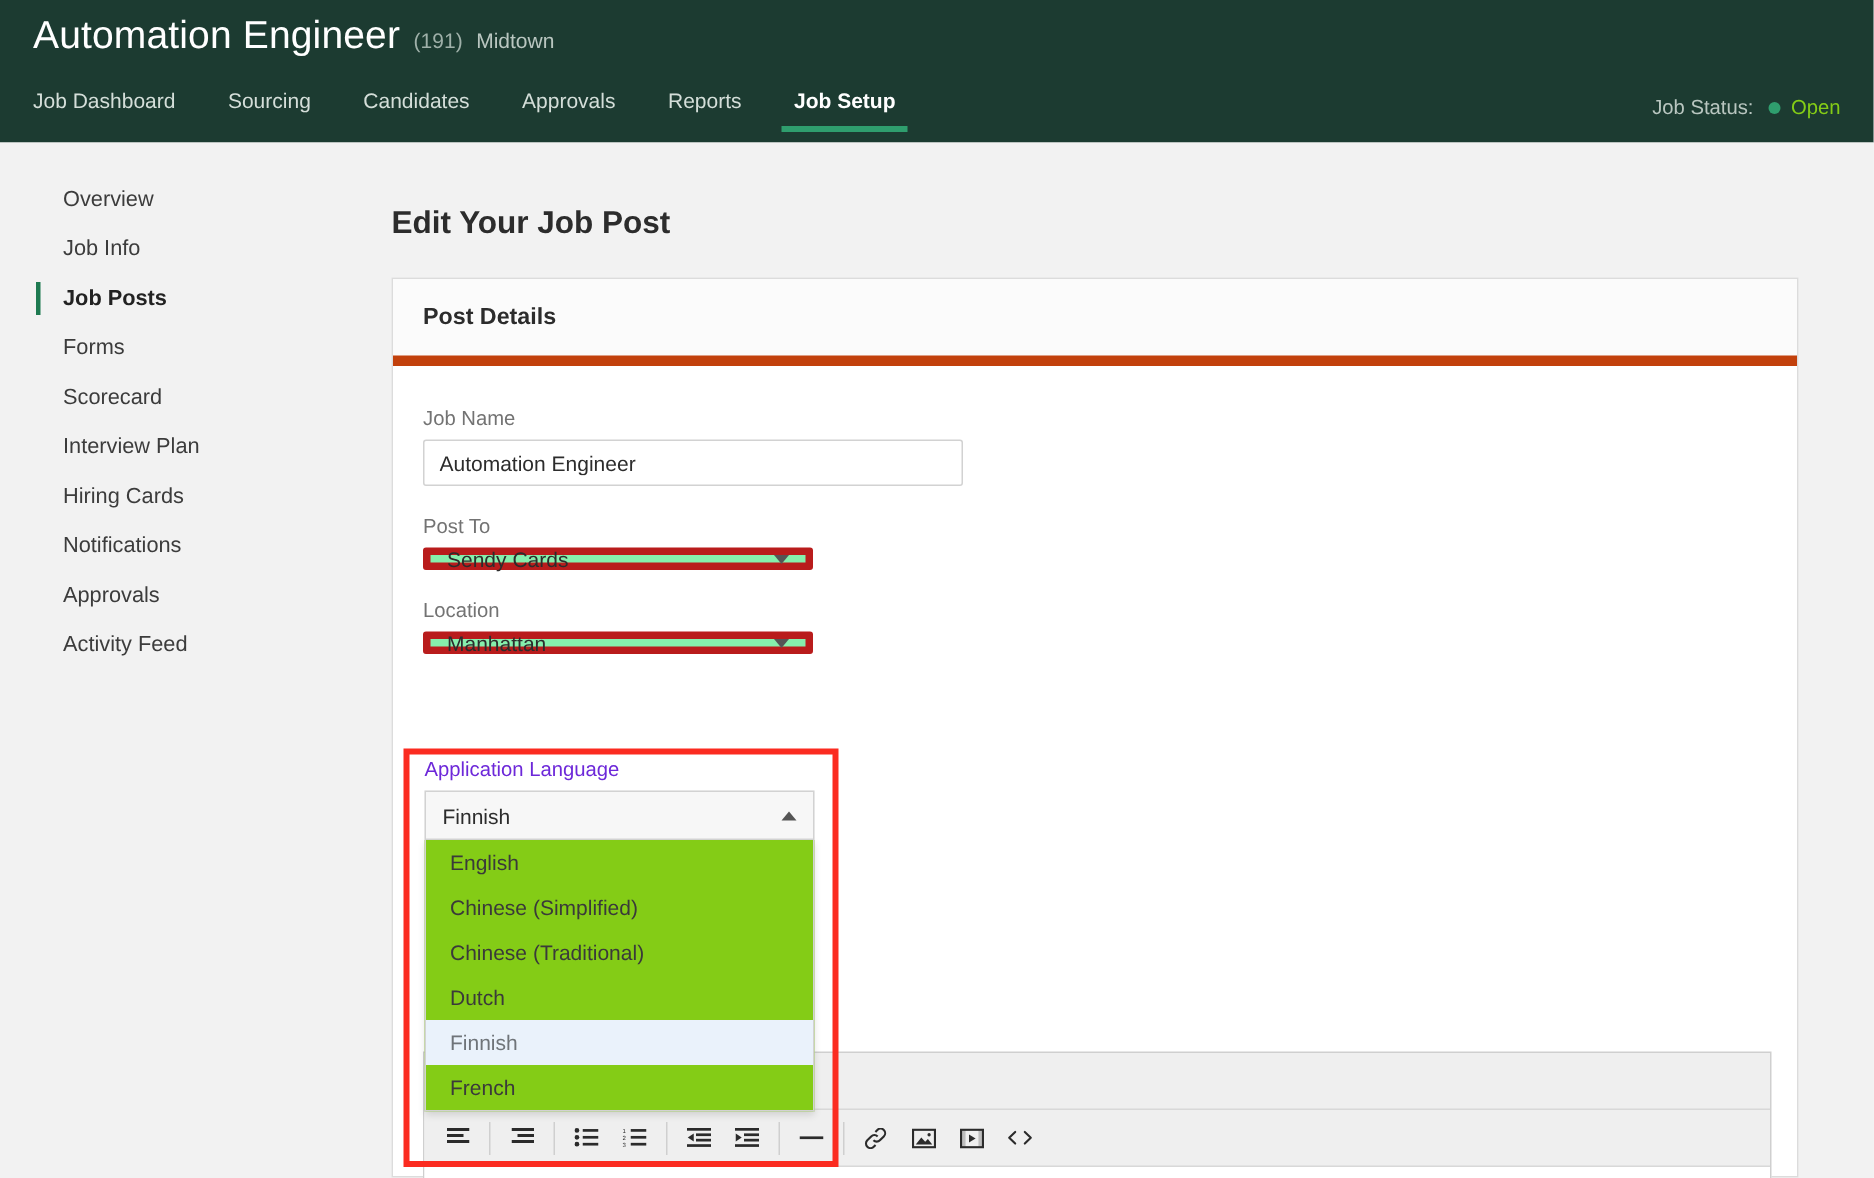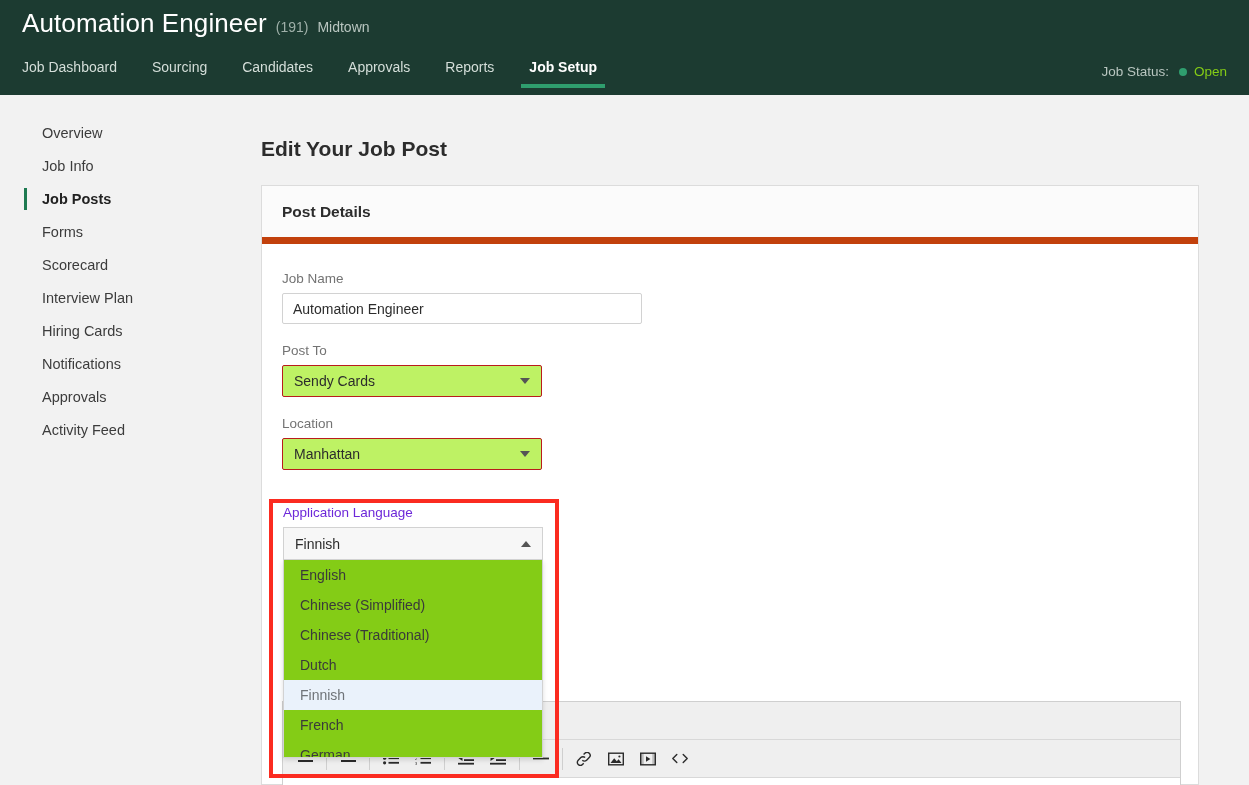--- a/index.html
+++ b/index.html
@@ -115,22 +115,22 @@
   .text-input {
     width: 360px; height: 31px;
     border: 1px solid #d2d2d2; background: #fff;
     border-radius: 2px;
     font-size: 14px; color: #2c2c2c;
     padding: 0 10px;
     font-family: "Liberation Sans", sans-serif;
   }
 
   .select-box {
-    width: 260px; height: 32px;
-    border: 1px solid #b91c1c; background: #bef264;
+    width: 260px; height: 15px;
+    border: 5px solid #b91c1c; background: #86efac;
     border-radius: 2px;
     display: flex; align-items: center;
     padding: 0 10px 0 11px;
     font-size: 14px; color: #2c2c2c;
     cursor: pointer; position: relative;
   }
   .select-caret {
     position: absolute; right: 11px; top: 50%;
     transform: translateY(-50%);
     width: 0; height: 0;
@@ -393,17 +393,16 @@
     <span class="select-caret up"></span>
   </div>
 
   <div id="lang-menu">
     <div class="lang-option">English</div>
     <div class="lang-option">Chinese (Simplified)</div>
     <div class="lang-option">Chinese (Traditional)</div>
     <div class="lang-option">Dutch</div>
     <div class="lang-option selected">Finnish</div>
     <div class="lang-option">French</div>
-    <div class="lang-option">German</div>
   </div>
 </div>
 
 <div id="highlight-box"></div>
 
 </body></html>

